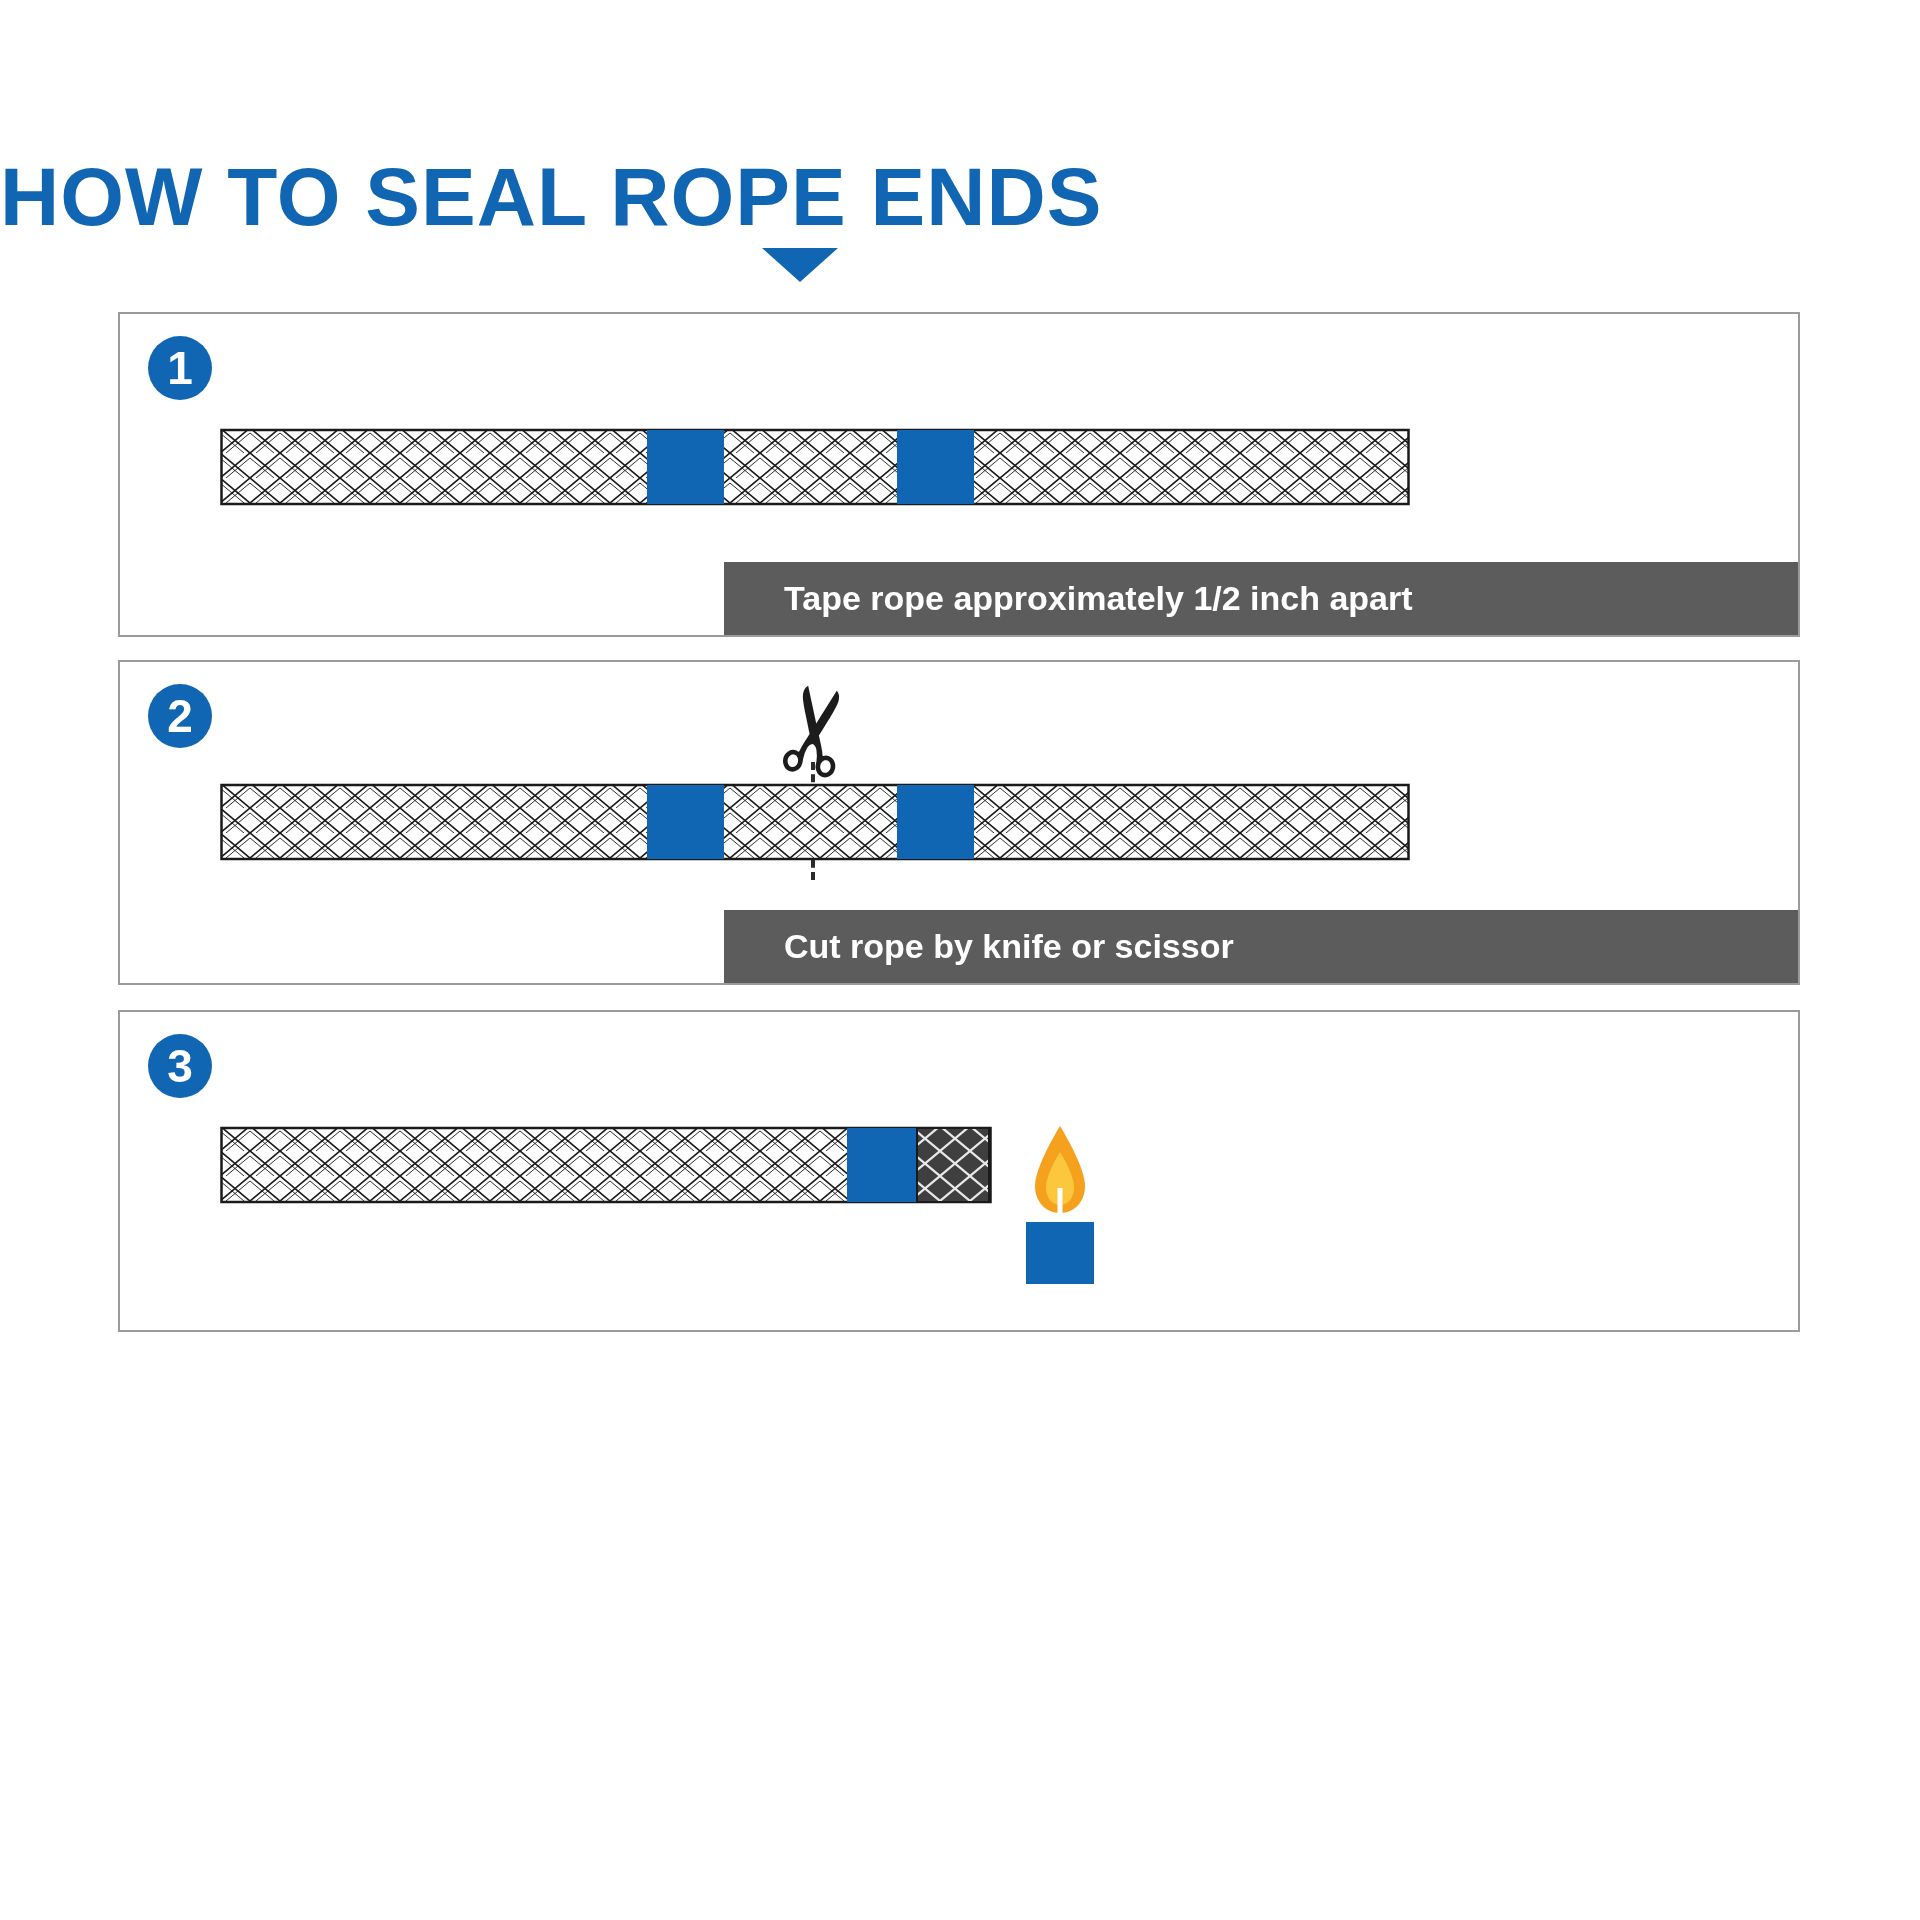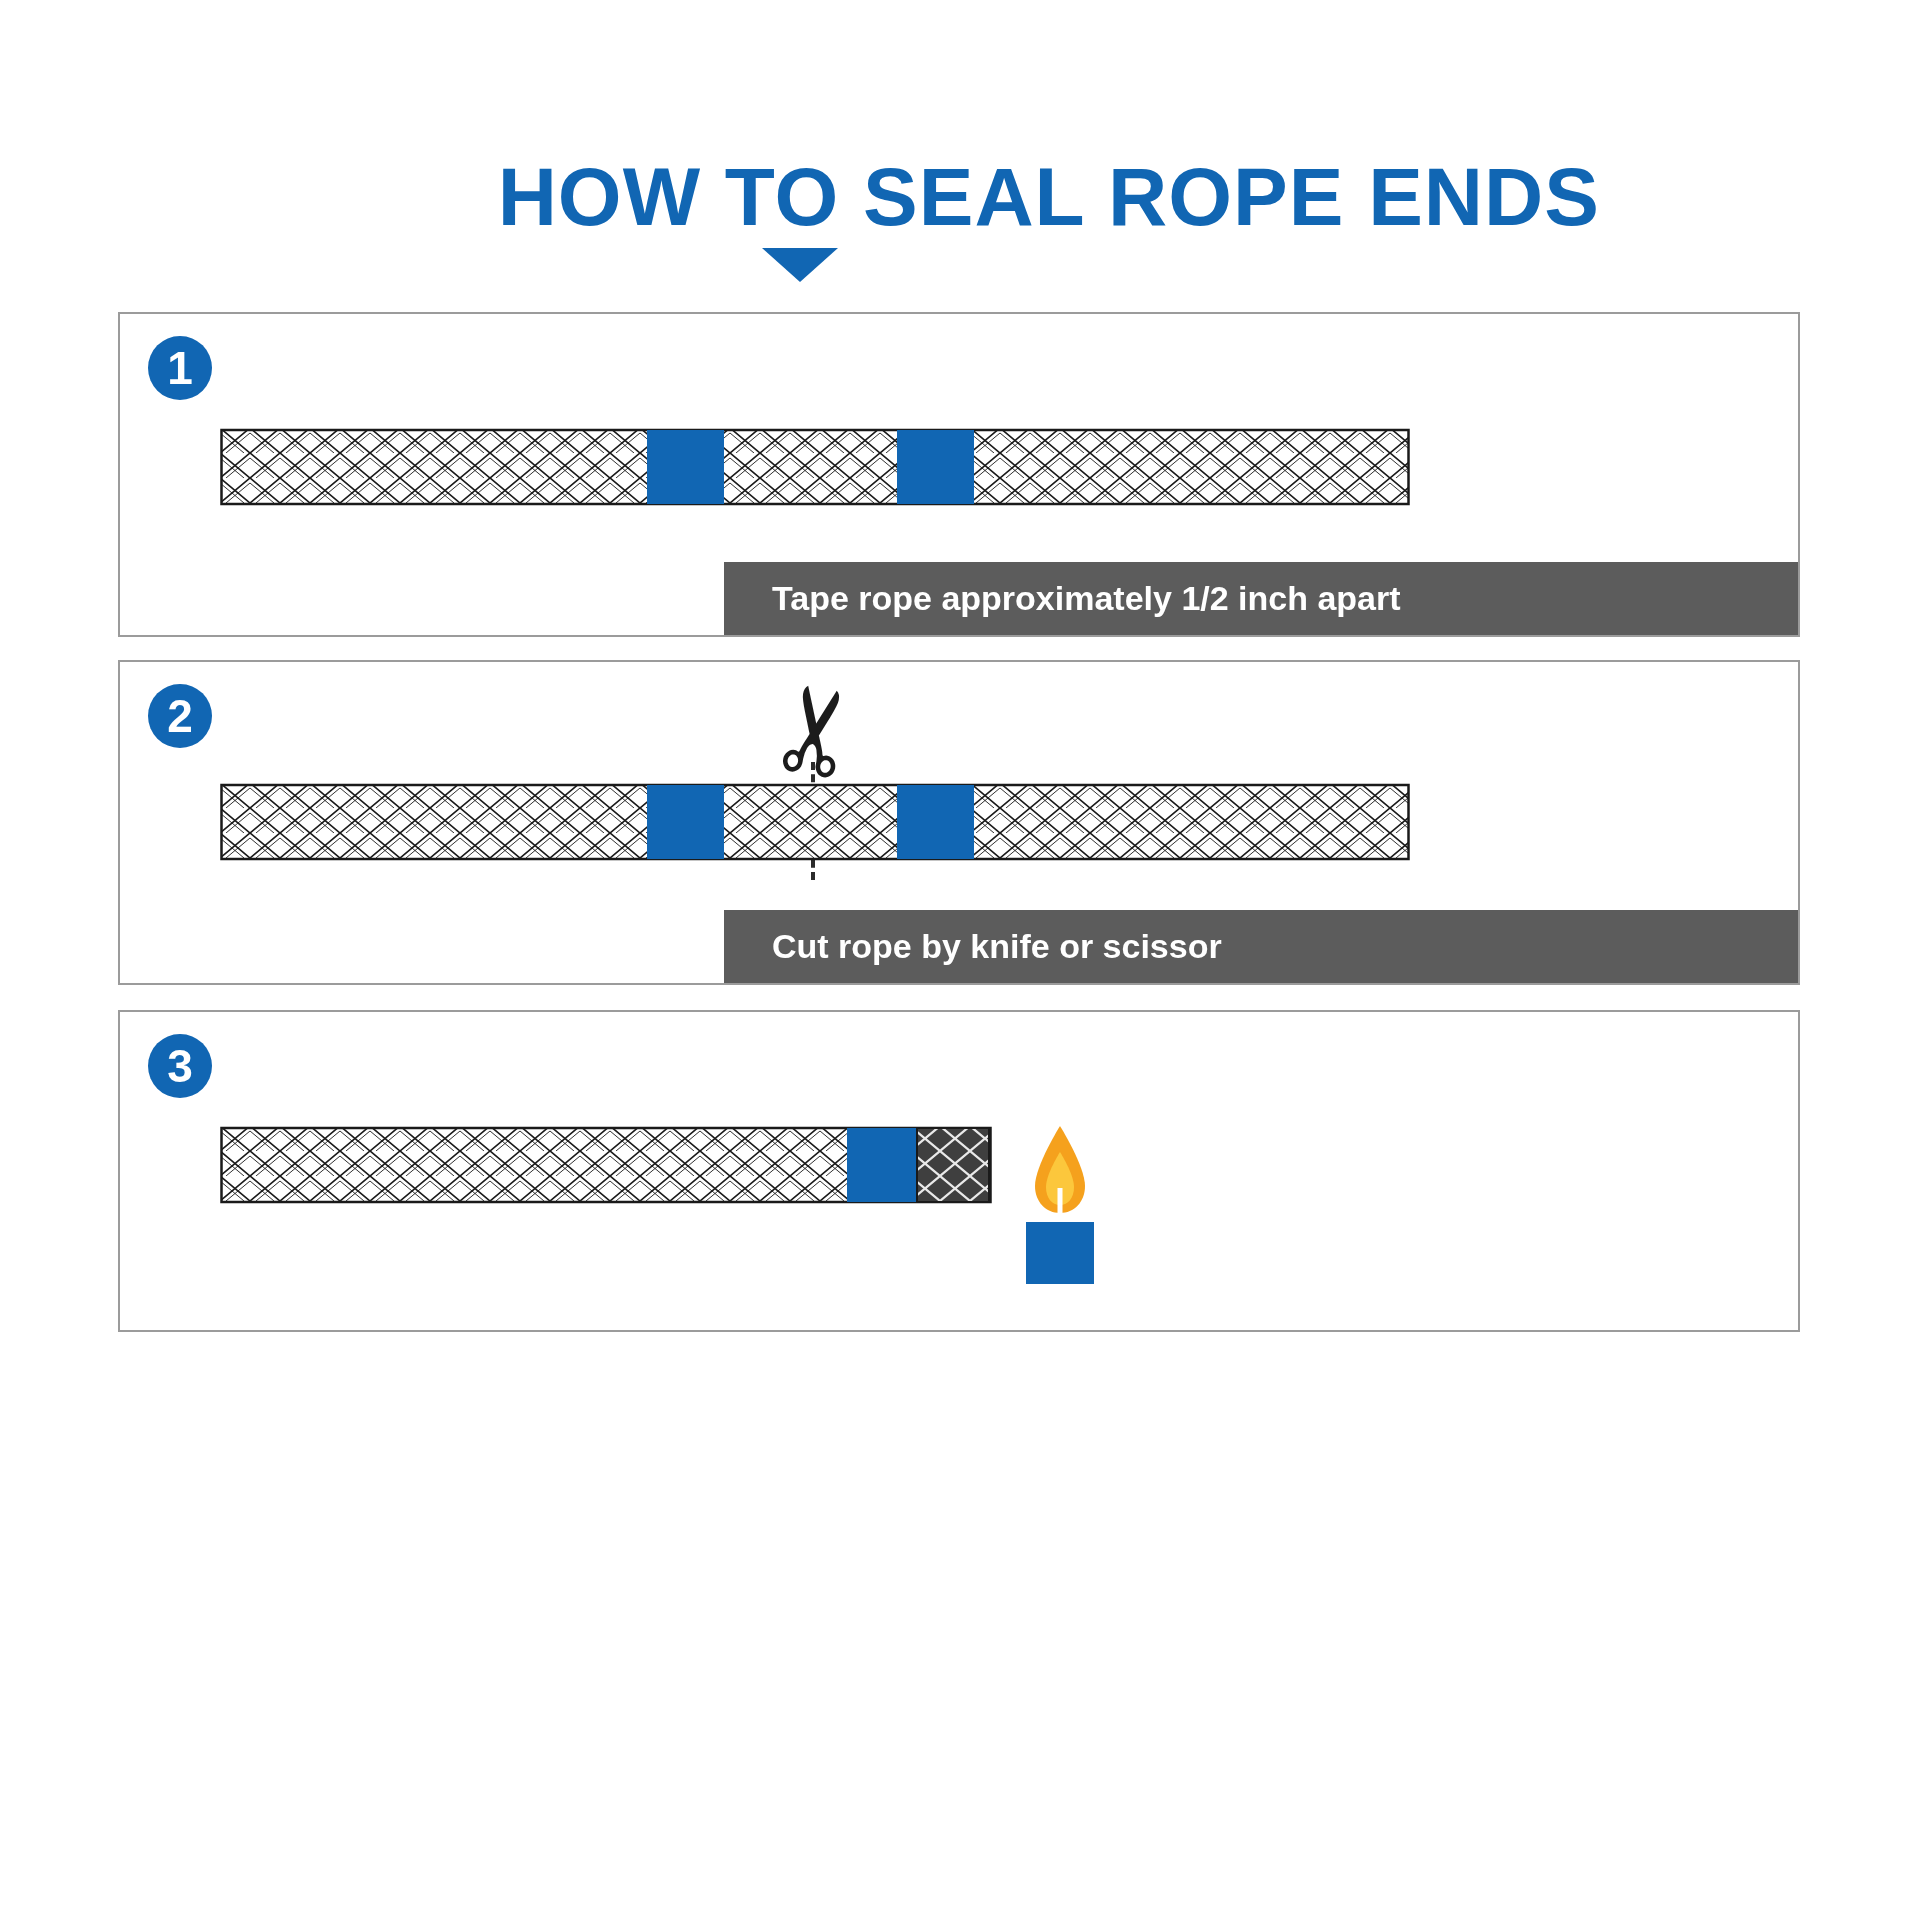--- a/index.html
+++ b/index.html
@@ -6,21 +6,21 @@
   .page{
     position:relative;
     width:1920px;height:1920px;
     background:#ffffff;
     font-family:"Liberation Sans", sans-serif;
     overflow:hidden;
   }
   
   .title-wrap{
     position:absolute;left:0;top:150px;width:1600px;
-    text-align:right;
+    text-align:left;
   }
   .title{
     margin:0;
     font-size:82px;
     font-weight:bold;
     letter-spacing:1px;
     color:#1166b3;
   }
   .triangle-down{
     position:absolute;
@@ -54,21 +54,21 @@
   .rope-1{top:114px;}
   .rope-2{top:121px;}
   .rope-3{left:100px;top:114px;width:772px;height:78px;}
   
   .caption{
     position:absolute;
     left:604px;right:0;bottom:0;height:73px;
     background:#5c5c5c;
     color:#ffffff;
     display:flex;align-items:center;
-    padding-left:48px;
+    padding-left:60px;
     box-sizing:border-box;
     font-size:34px;font-weight:bold;
   }
   
   .scissors{
     position:absolute;
     left:622px;top:-6px;
     width:150px;height:150px;
     display:flex;align-items:center;justify-content:center;
     font-size:118px;

